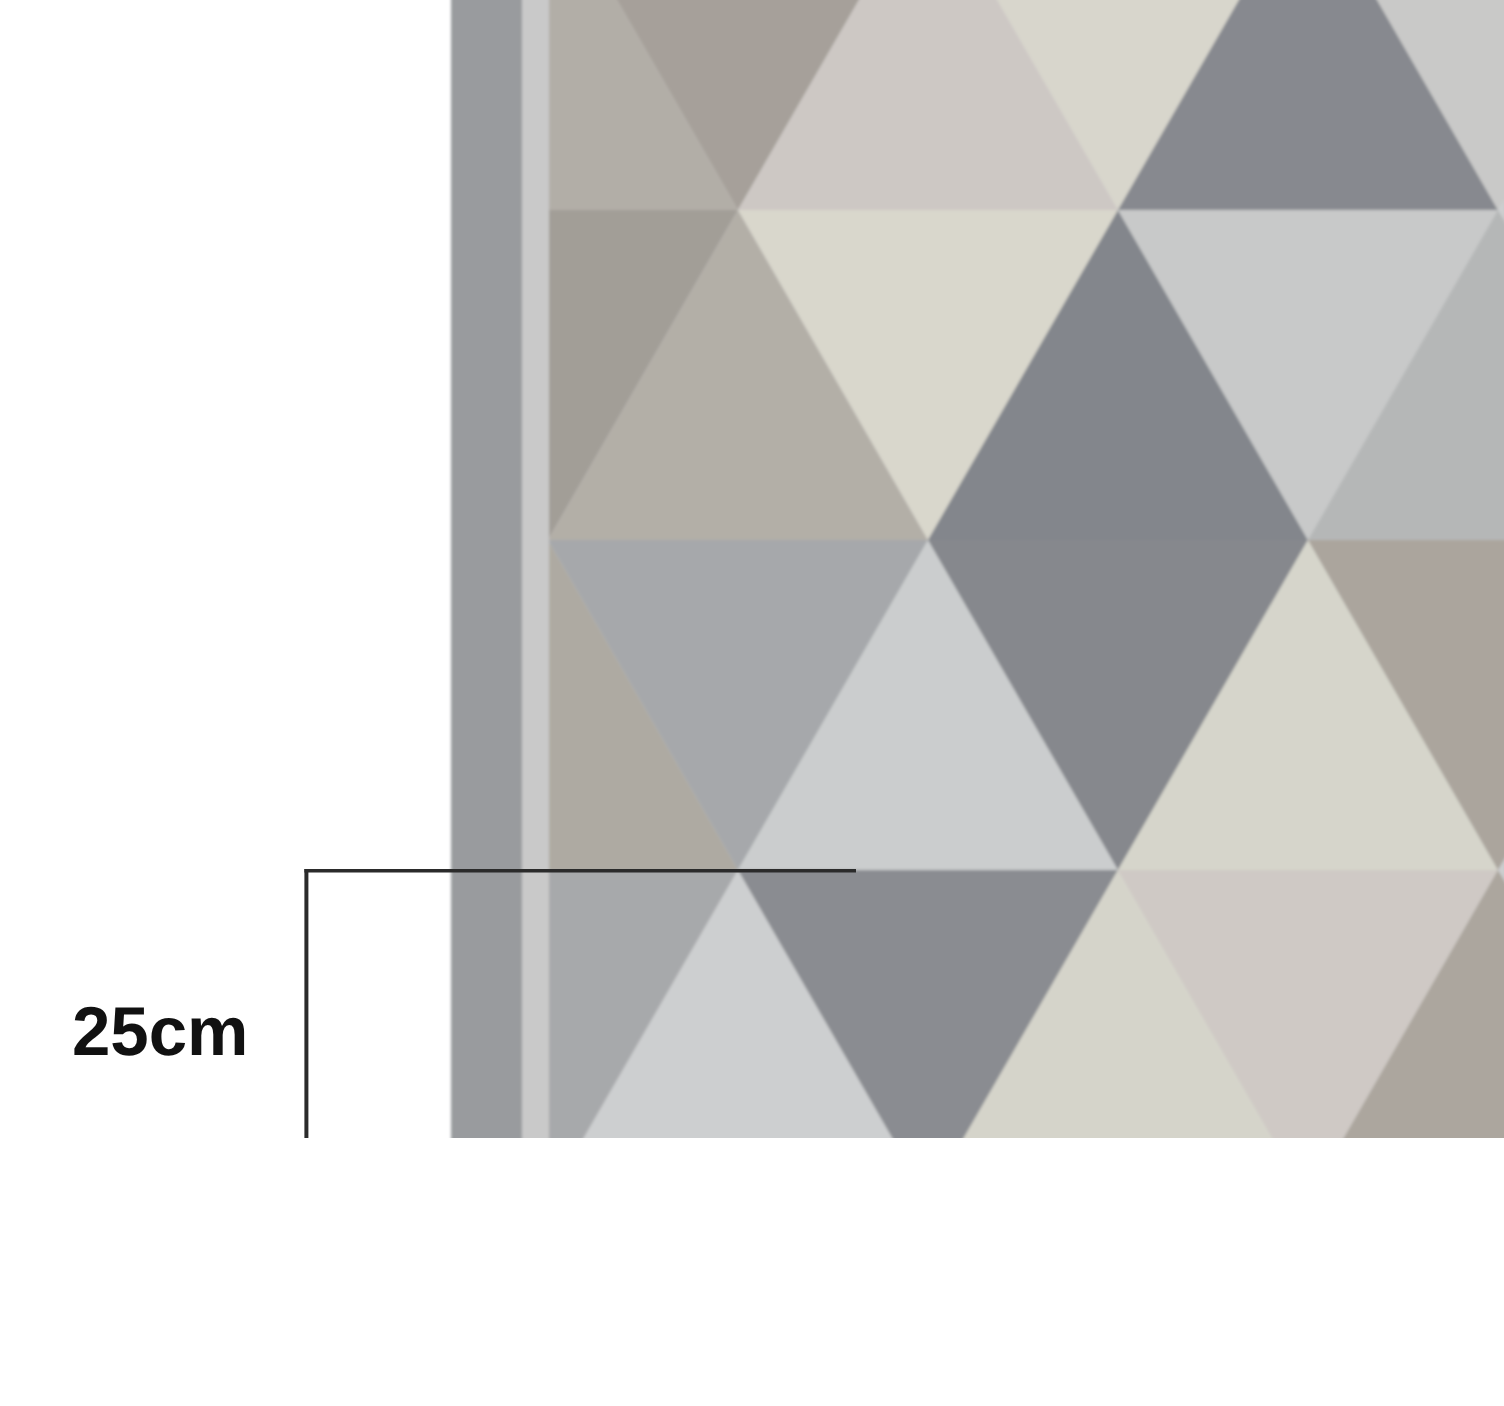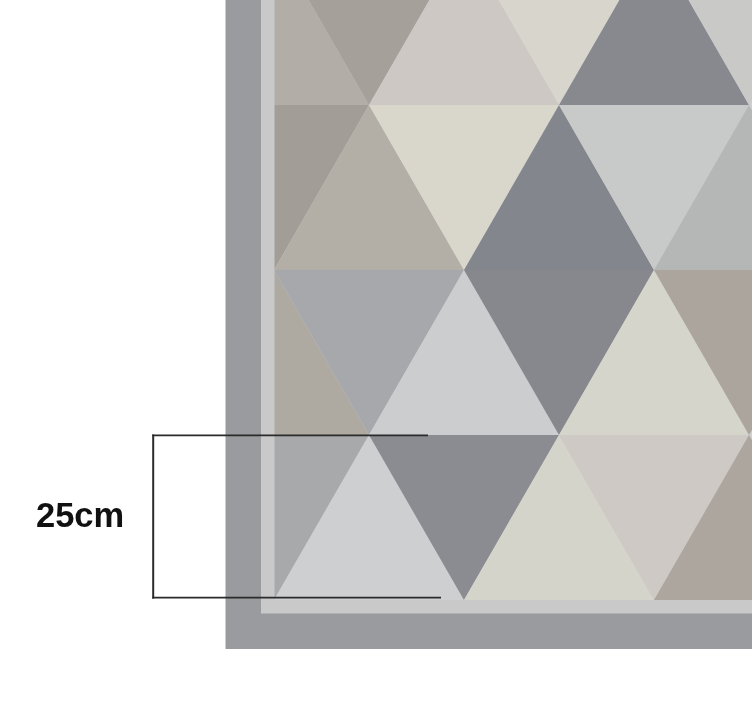--- a/index.html
+++ b/index.html
@@ -1,16 +1,16 @@
 <!DOCTYPE html>
 <html><head>
 <meta charset="utf-8">
 <style>
 html,body{margin:0;padding:0;background:#ffffff;}
-.wrap{position:relative;width:752px;height:703px;overflow:hidden;background:#ffffff;}
+.wrap{position:relative;width:752px;height:569px;overflow:hidden;background:#ffffff;}
 svg{display:block;}
 </style>
 </head>
 <body>
 <div class="wrap">
 <svg width="752" height="703" viewBox="0 0 752 703">
 <defs>
 <clipPath id="fieldClip">
           <rect x="274.5" y="-8" width="488" height="608"></rect>
         </clipPath>

